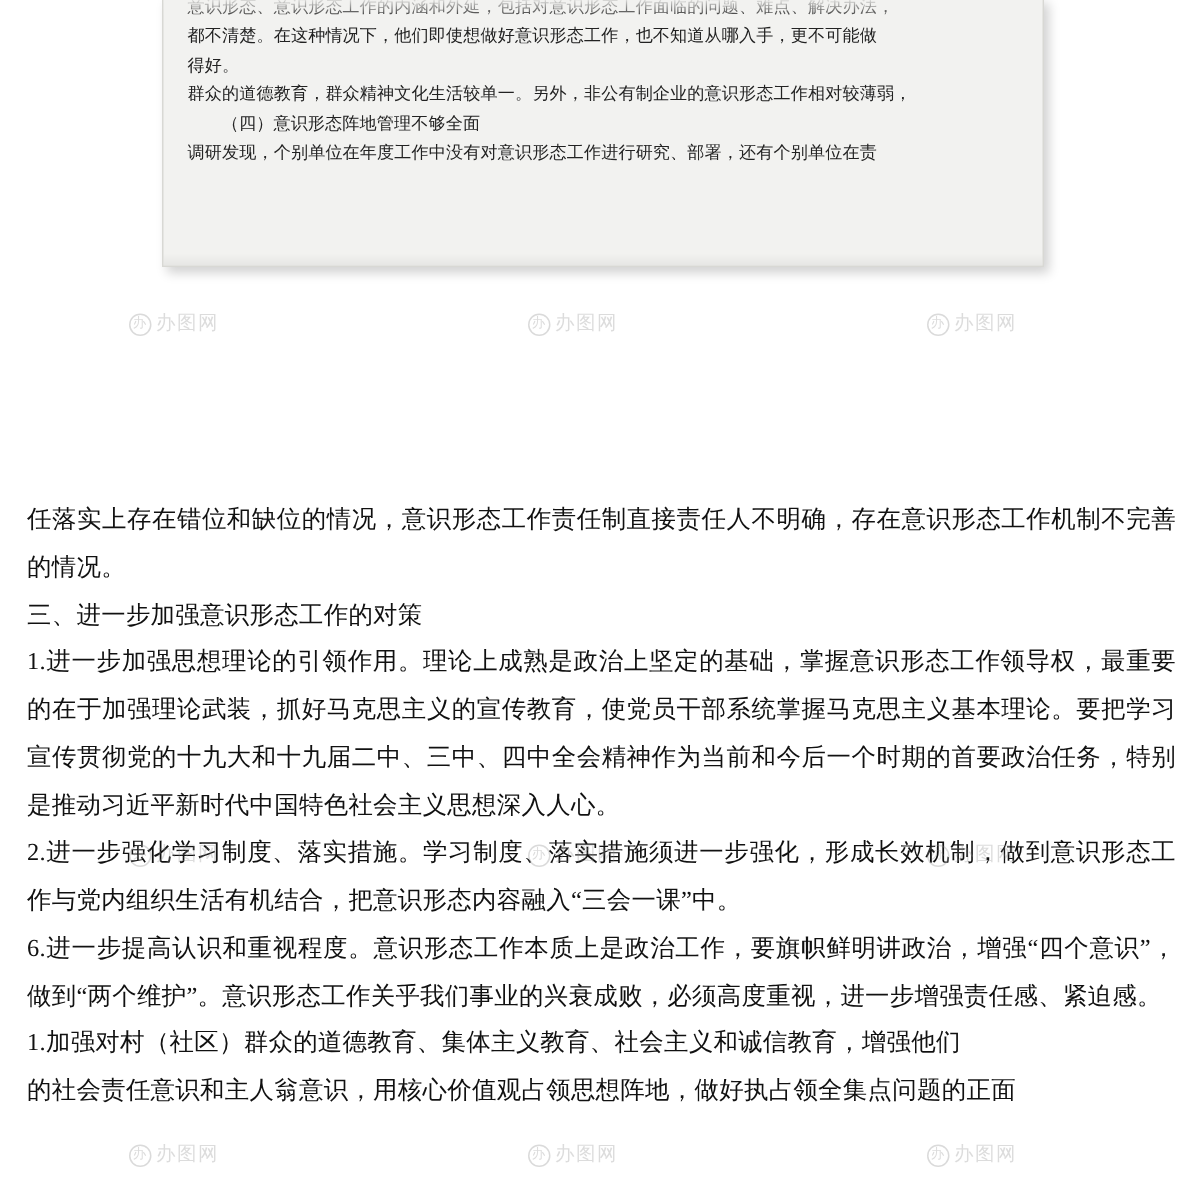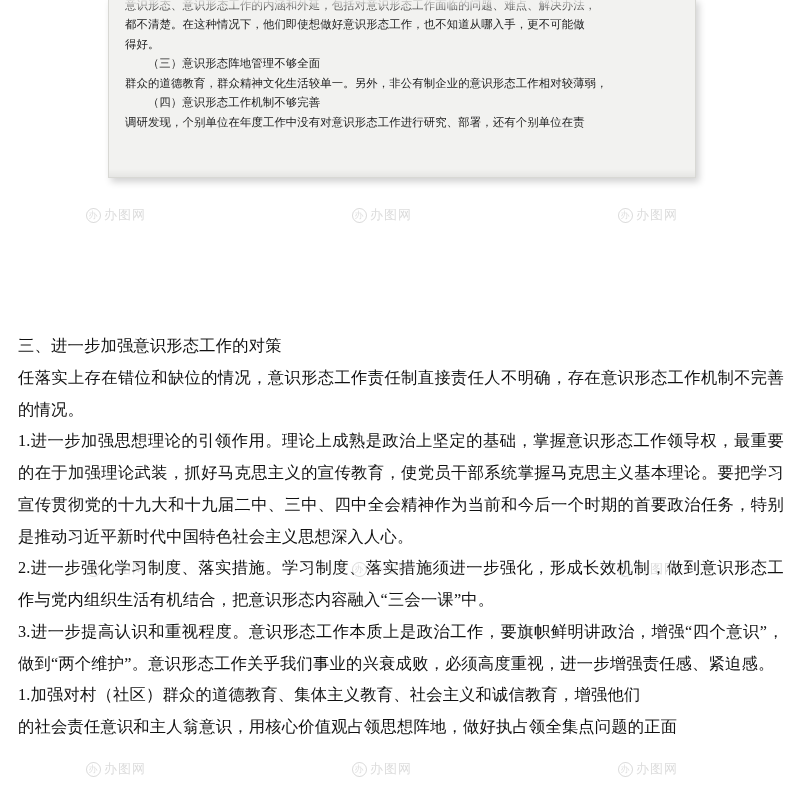--- a/index.html
+++ b/index.html
@@ -77,21 +77,21 @@
   }
   .doc-body p.indent1 {
     text-indent: 1em;
   }
 
   
   .wm {
     position: absolute;
     color: rgba(140,140,140,0.30);
     font-size: 13px;
-    font-family: Liberation Serif, serif;
+    font-family: Liberation Mono, monospace;
     white-space: nowrap;
     pointer-events: none;
     letter-spacing: 1px;
   }
   .wm .wm-mark {
     display: inline-block;
     border: 1.3px solid rgba(140,140,140,0.32);
     border-radius: 50%;
     width: 13px;
     height: 13px;
@@ -112,35 +112,34 @@
   .wm9 { left: 618px; top: 760px; }
 </style>
 </head>
 <body>
 
 <div class="preview-card">
   <div class="preview-inner">
     <p class="clip-top">意识形态、意识形态工作的内涵和外延，包括对意识形态工作面临的问题、难点、解决办法，</p>
     <p>都不清楚。在这种情况下，他们即使想做好意识形态工作，也不知道从哪入手，更不可能做</p>
     <p>得好。</p>
-    <p class="indent">（三）意识形态阵地管理不够全面</p>
     <p>群众的道德教育，群众精神文化生活较单一。另外，非公有制企业的意识形态工作相对较薄弱，</p>
-    <p class="indent">（四）意识形态工作机制不够完善</p>
+    <p class="indent">（四）意识形态阵地管理不够全面</p>
     <p>调研发现，个别单位在年度工作中没有对意识形态工作进行研究、部署，还有个别单位在责</p>
   </div>
   <div class="fade-top"></div>
   <div class="card-bottom-shade"></div>
 </div>
 
 <div class="doc-body">
+  <p>任落实上存在错位和缺位的情况，意识形态工作责任制直接责任人不明确，存在意识形态工作机制不完善的情况。</p>
   <p>三、进一步加强意识形态工作的对策</p>
-  <p>任落实上存在错位和缺位的情况，意识形态工作责任制直接责任人不明确，存在意识形态工作机制不完善的情况。</p>
   <p>1.进一步加强思想理论的引领作用。理论上成熟是政治上坚定的基础，掌握意识形态工作领导权，最重要的在于加强理论武装，抓好马克思主义的宣传教育，使党员干部系统掌握马克思主义基本理论。要把学习宣传贯彻党的十九大和十九届二中、三中、四中全会精神作为当前和今后一个时期的首要政治任务，特别是推动习近平新时代中国特色社会主义思想深入人心。</p>
   <p>2.进一步强化学习制度、落实措施。学习制度、落实措施须进一步强化，形成长效机制，做到意识形态工作与党内组织生活有机结合，把意识形态内容融入“三会一课”中。</p>
-  <p>3.进一步提高认识和重视程度。意识形态工作本质上是政治工作，要旗帜鲜明讲政治，增强“四个意识”，做到“两个维护”。意识形态工作关乎我们事业的兴衰成败，必须高度重视，进一步增强责任感、紧迫感。</p>
+  <p>6.进一步提高认识和重视程度。意识形态工作本质上是政治工作，要旗帜鲜明讲政治，增强“四个意识”，做到“两个维护”。意识形态工作关乎我们事业的兴衰成败，必须高度重视，进一步增强责任感、紧迫感。</p>
   <p>1.加强对村（社区）群众的道德教育、集体主义教育、社会主义和诚信教育，增强他们</p>
   <p>的社会责任意识和主人翁意识，用核心价值观占领思想阵地，做好执占领全集点问题的正面</p>
 </div>
 
 <div class="wm wm1"><span class="wm-mark">办</span><span>办图网</span></div>
 <div class="wm wm2"><span class="wm-mark">办</span><span>办图网</span></div>
 <div class="wm wm3"><span class="wm-mark">办</span><span>办图网</span></div>
 <div class="wm wm4"><span class="wm-mark">办</span><span>办图网</span></div>
 <div class="wm wm5"><span class="wm-mark">办</span><span>办图网</span></div>
 <div class="wm wm6"><span class="wm-mark">办</span><span>办图网</span></div>

